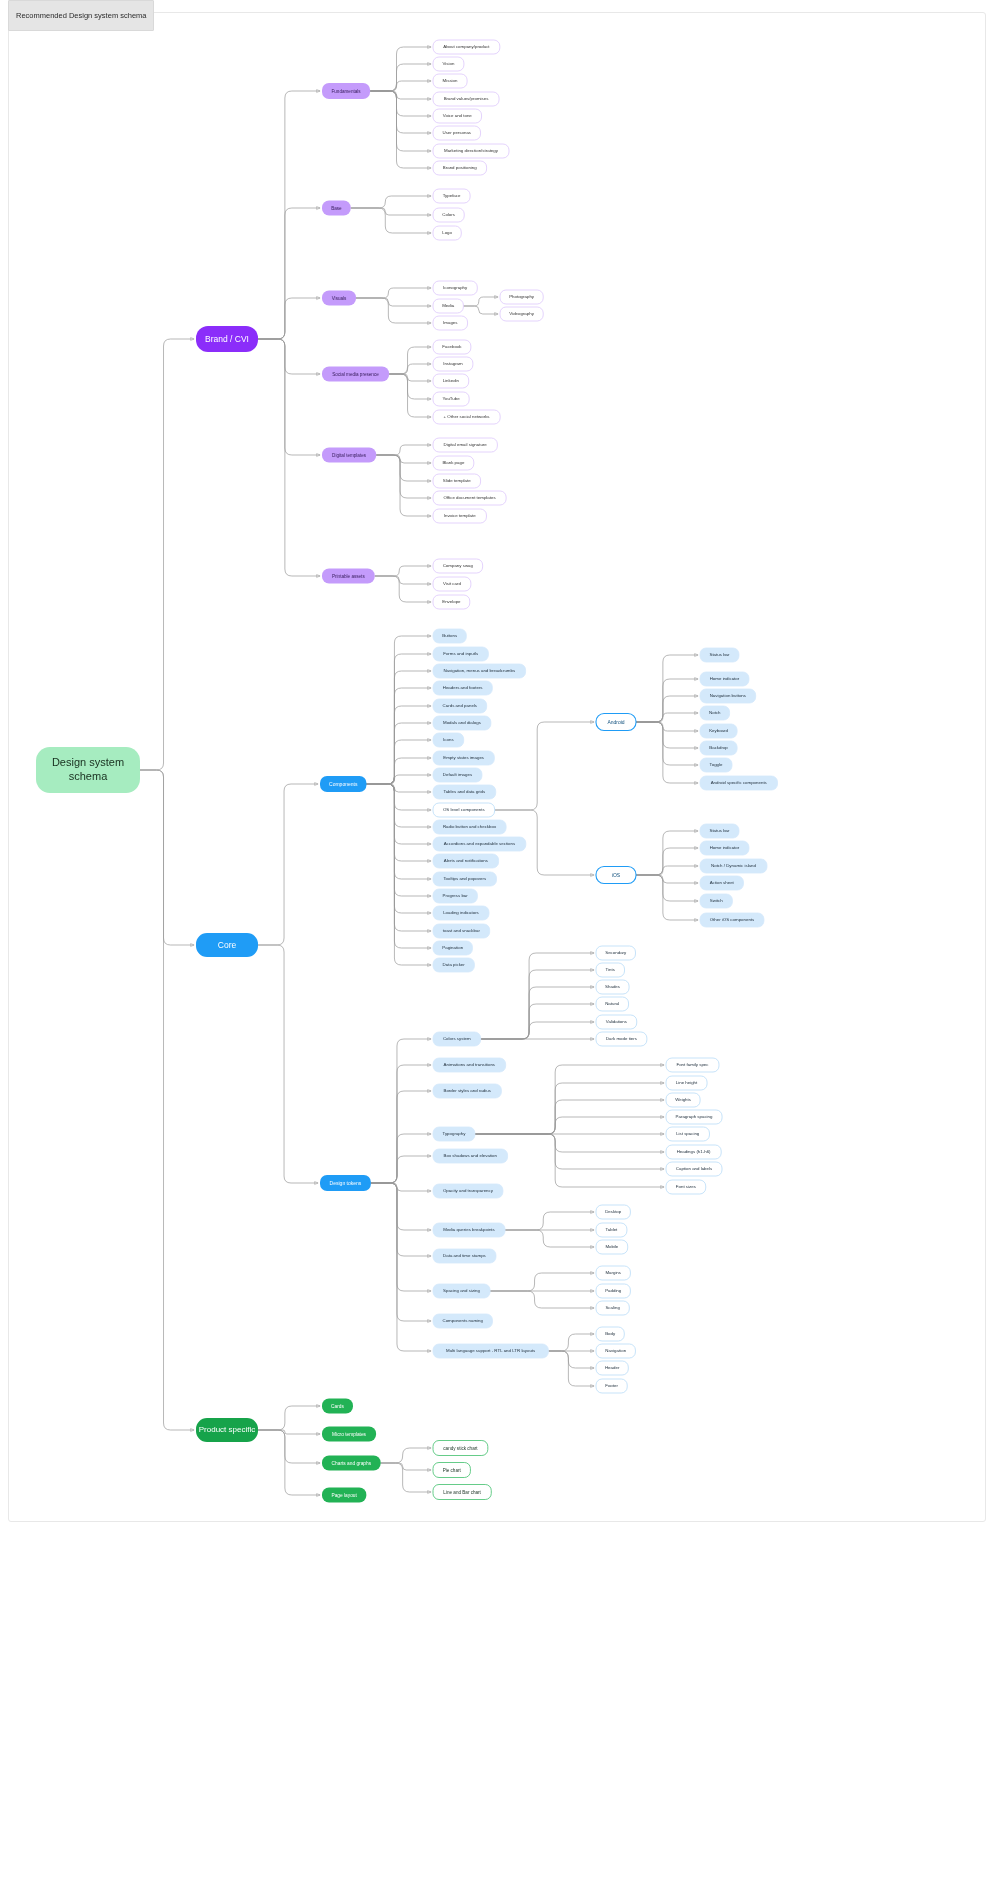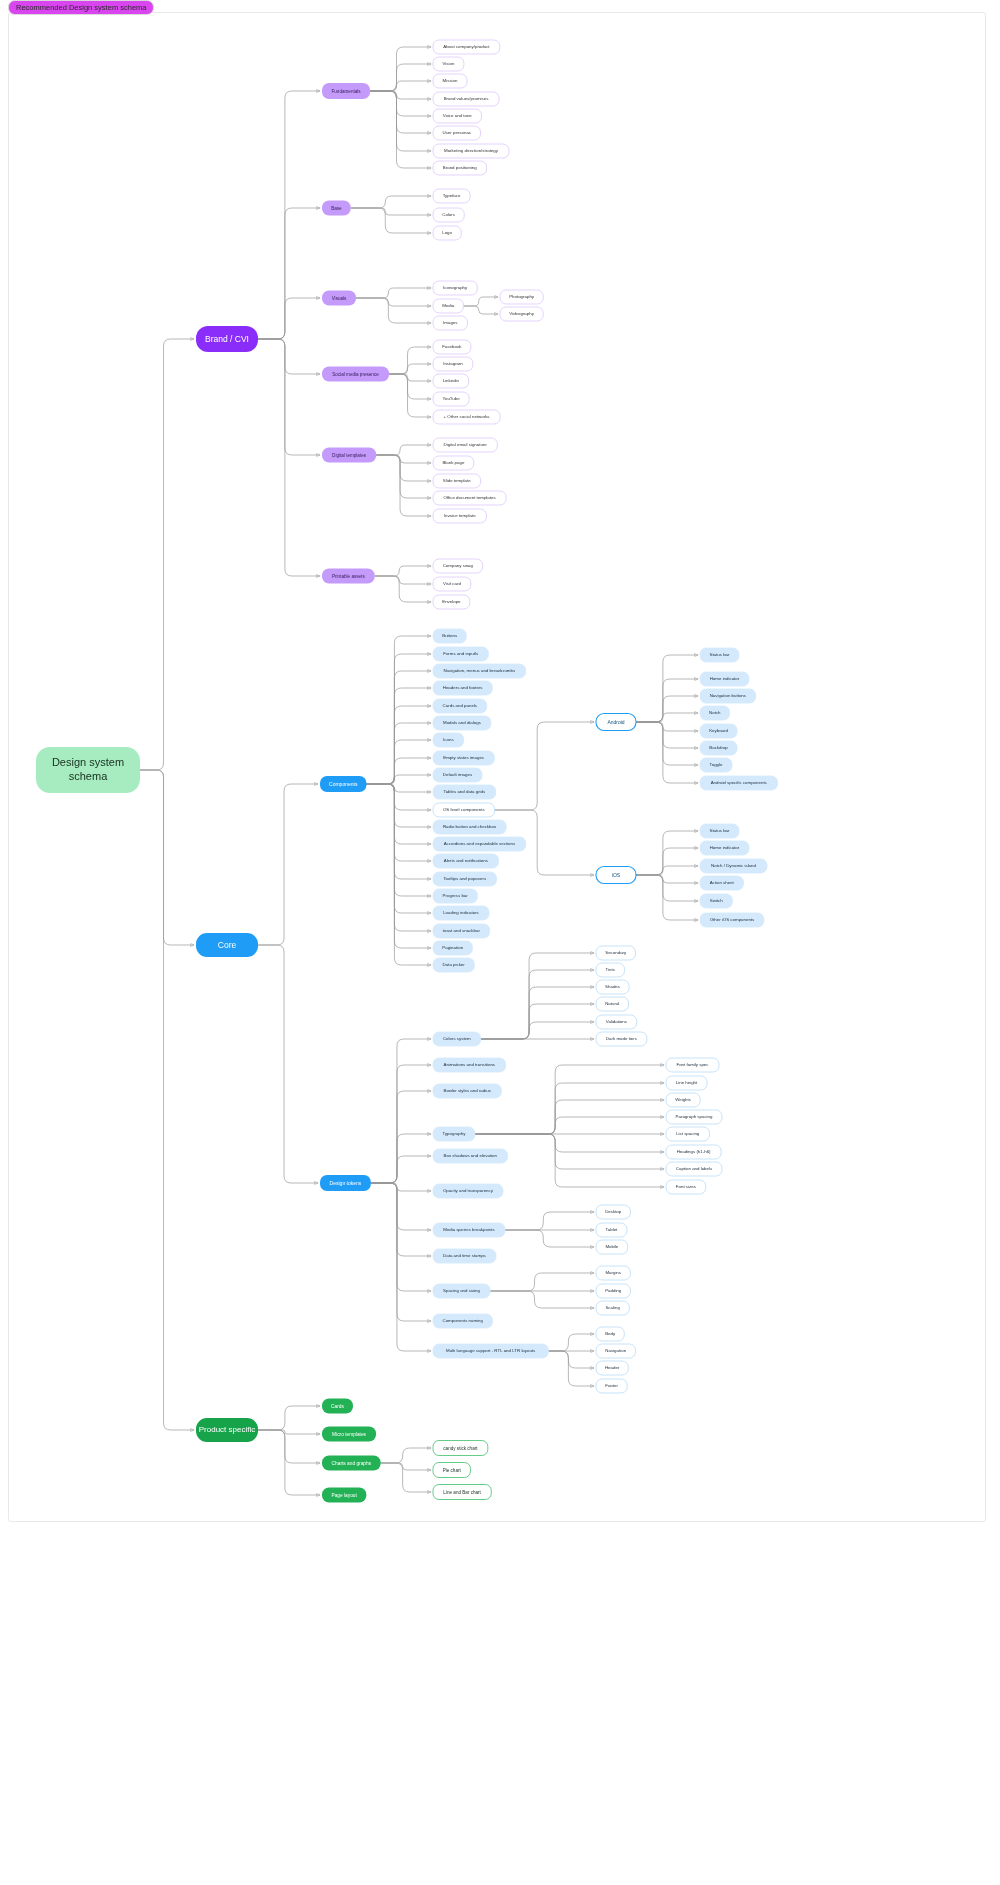--- a/index.html
+++ b/index.html
@@ -1,19 +1,19 @@
 <!DOCTYPE html>
 <html><head>
 <meta charset="utf-8">
 <style>
   html,body{margin:0;padding:0;background:#ffffff;}
   body{font-family:"Liberation Sans","DejaVu Sans",sans-serif;}
   #page{position:relative;width:1000px;height:1885px;background:#fff;overflow:hidden;}
   #canvas-frame{position:absolute;left:8px;top:12px;width:976px;height:1508px;border:1px solid #e8e8e8;border-radius:3px;background:#fff;}
-  #tab{position:absolute;left:8px;top:0px;height:13px;line-height:13px;padding:0 7px;background:#d946ef;border:1px solid #d9d9d9;border-radius:7px;font-size:7.5px;color:#2b2b2b;white-space:nowrap;}
+  #tab{position:absolute;left:8px;top:0px;height:13px;line-height:13px;padding:8px 7px;background:#e5e5e5;border:1px solid #d9d9d9;border-radius:1px;font-size:7.5px;color:#2b2b2b;white-space:nowrap;}
   svg#map{position:absolute;left:0;top:0;width:1000px;height:1885px;}
   .nodelabel{font-family:"Liberation Sans","DejaVu Sans",sans-serif;dominant-baseline:middle;}
 </style>
 </head>
 <body>
 
 <div id="page">
 
   <div id="canvas-frame"></div>
   <div id="tab">Recommended Design system schema</div>

